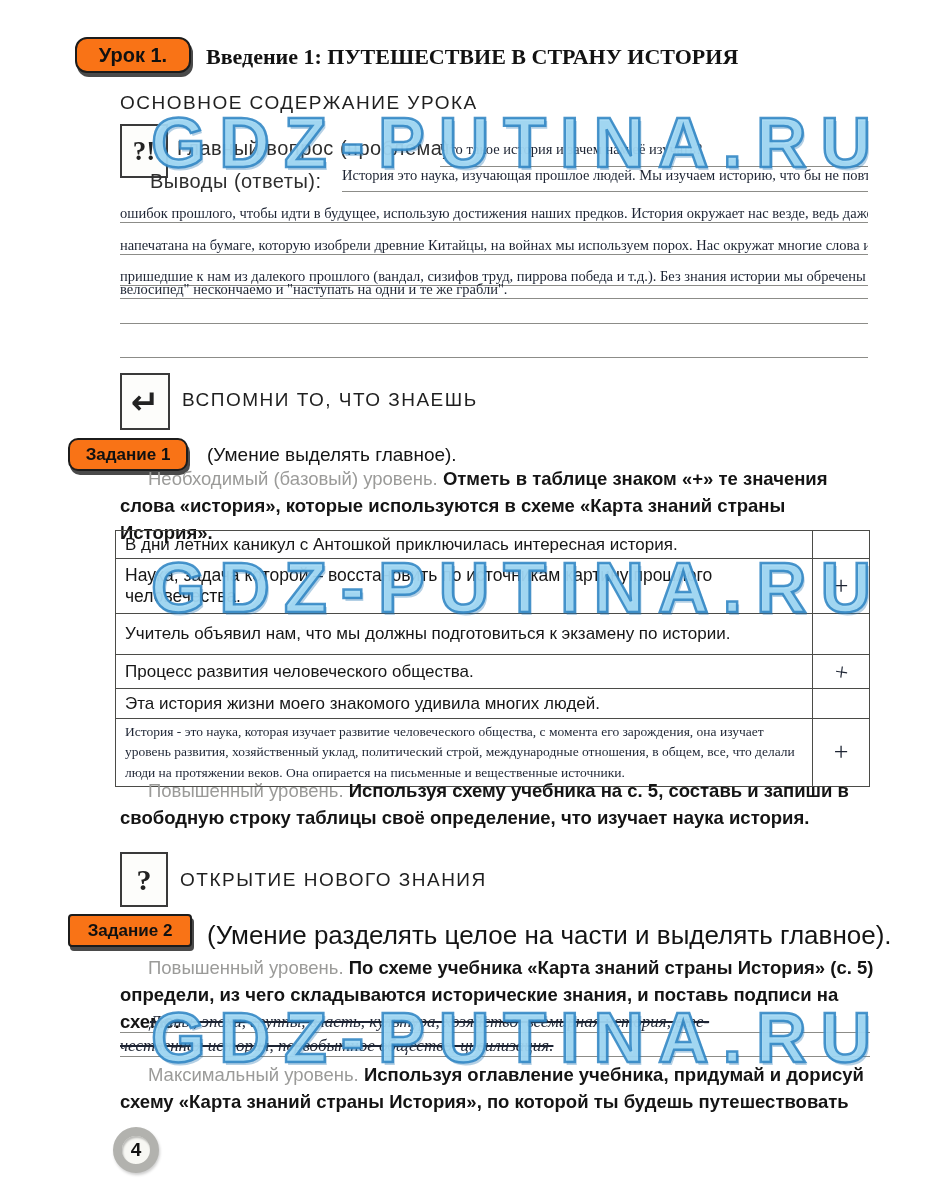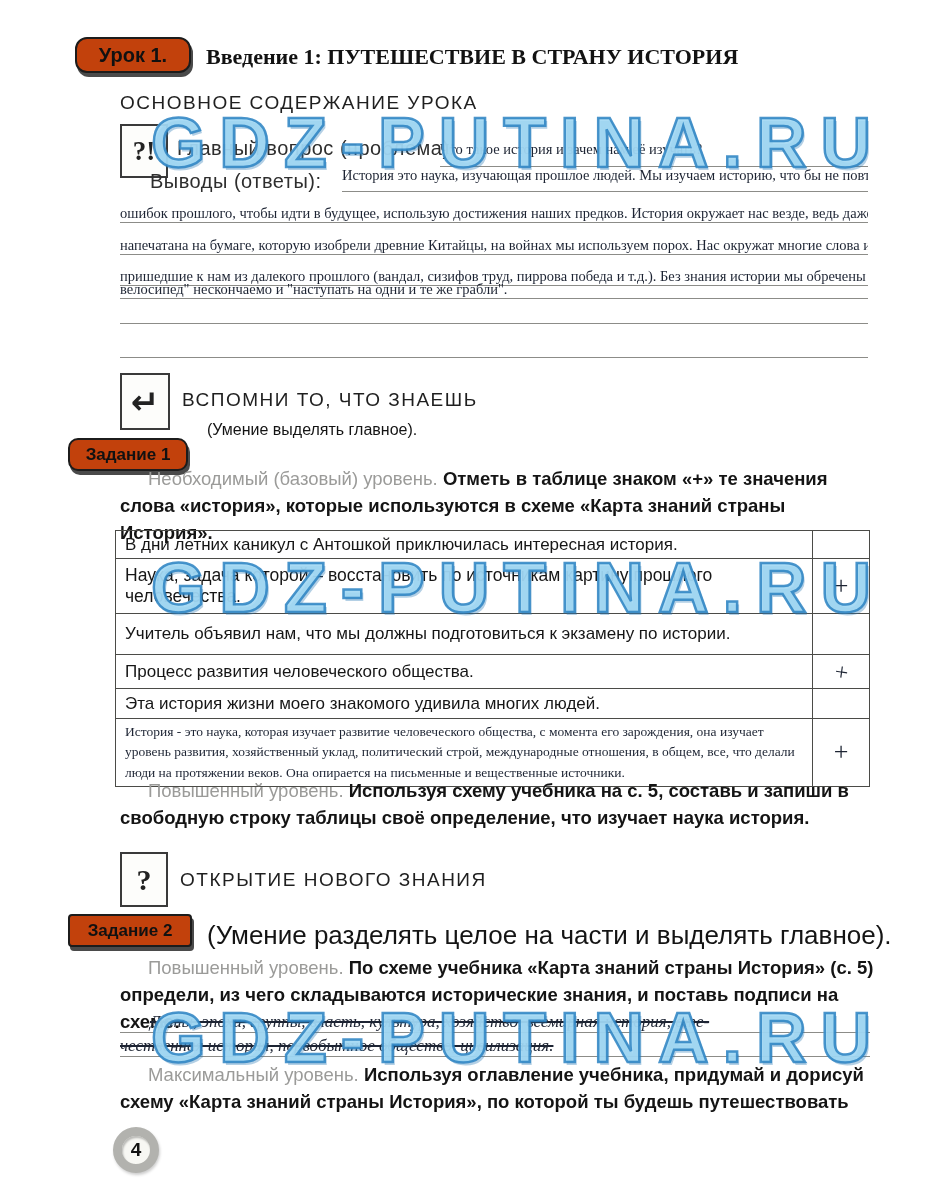--- a/index.html
+++ b/index.html
@@ -7,21 +7,21 @@
     width:933px;height:1198px;position:relative;overflow:hidden;
     font-family:"Liberation Sans",sans-serif;
     background:
       linear-gradient(90deg,#c7c7c3 0px,#d9d9d5 35px,#ebebe7 75px,#f3f3ef 108px,
                       #f5f5f1 240px,#f6f6f2 860px,#ececе8 905px,
                       #b5b5b1 918px,#86868a 926px,#6f6f73 933px);
   }
   .abs{position:absolute;}
   
   .badge{
-    background:#c2410c;border:2px solid #1c1c1c;border-radius:12px;
+    background:#f97316;border:2px solid #1c1c1c;border-radius:12px;
     box-shadow:2px 4px 0 #4a4a4a;
     font-weight:bold;color:#111;text-align:right;
     display:flex;align-items:center;justify-content:center;
   }
   .iconbox{
     background:#fdfdfb;border:2px solid #3a3a3a;
     display:flex;align-items:center;justify-content:center;
     font-family:"Liberation Serif",serif;font-weight:bold;color:#222;
   }
   
@@ -79,21 +79,21 @@
 <div class="abs ink rule ansline" style="left:120px;top:224px;width:748px;height:30px;display:flex;align-items:flex-end;">напечатана на бумаге, которую изобрели древние Китайцы, на войнах мы используем порох. Нас окружат многие слова и выражения,</div>
 <div class="abs ink rule ansline" style="left:120px;top:256px;width:748px;height:29px;display:flex;align-items:flex-end;">пришедшие к нам из далекого прошлого (вандал, сизифов труд, пиррова победа и т.д.). Без знания истории мы обречены "изобретать</div>
 <div class="abs ink rule ansline" style="left:120px;top:272px;width:748px;height:26px;display:flex;align-items:flex-end;">велосипед" нескончаемо и "наступать на одни и те же грабли".</div>
 <div class="abs rule" style="left:120px;top:300px;width:748px;height:23px;"></div>
 <div class="abs rule" style="left:120px;top:334px;width:748px;height:23px;"></div>
 
 <div class="abs iconbox" style="left:120px;top:373px;width:46px;height:53px;font-size:34px;font-family:'DejaVu Sans',sans-serif;">↵</div>
 <div class="abs h-section" style="left:182px;top:389px;">ВСПОМНИ ТО, ЧТО ЗНАЕШЬ</div>
 
 <div class="abs badge" style="left:68px;top:438px;width:116px;height:29px;font-size:17px;border-radius:10px;">Задание 1</div>
-<div class="abs para" style="left:207px;top:418px;font-weight:500;font-size:16px;">(Умение выделять главное).</div>
+<div class="abs para" style="left:207px;top:441px;font-weight:500;font-size:19px;">(Умение выделять главное).</div>
 
 <p class="abs para" style="left:120px;top:466px;width:752px;margin:0;text-indent:28px;"><span class="gray">Необходимый (базовый) уровень.</span> <span>Отметь в таблице знаком «+» те значения слова «история», которые используются в схеме «Карта знаний страны История».</span></p>
 
 <table class="tbl abs" style="left:115px;top:530px;border-radius:19px;">
   <tbody>
       <tr style="height:28px;">
     <td class="cell-text">В дни летних каникул с Антошкой приключилась интересная история.</td>
     <td class="cell-mark"></td>
   </tr>
   <tr style="height:55px;">

